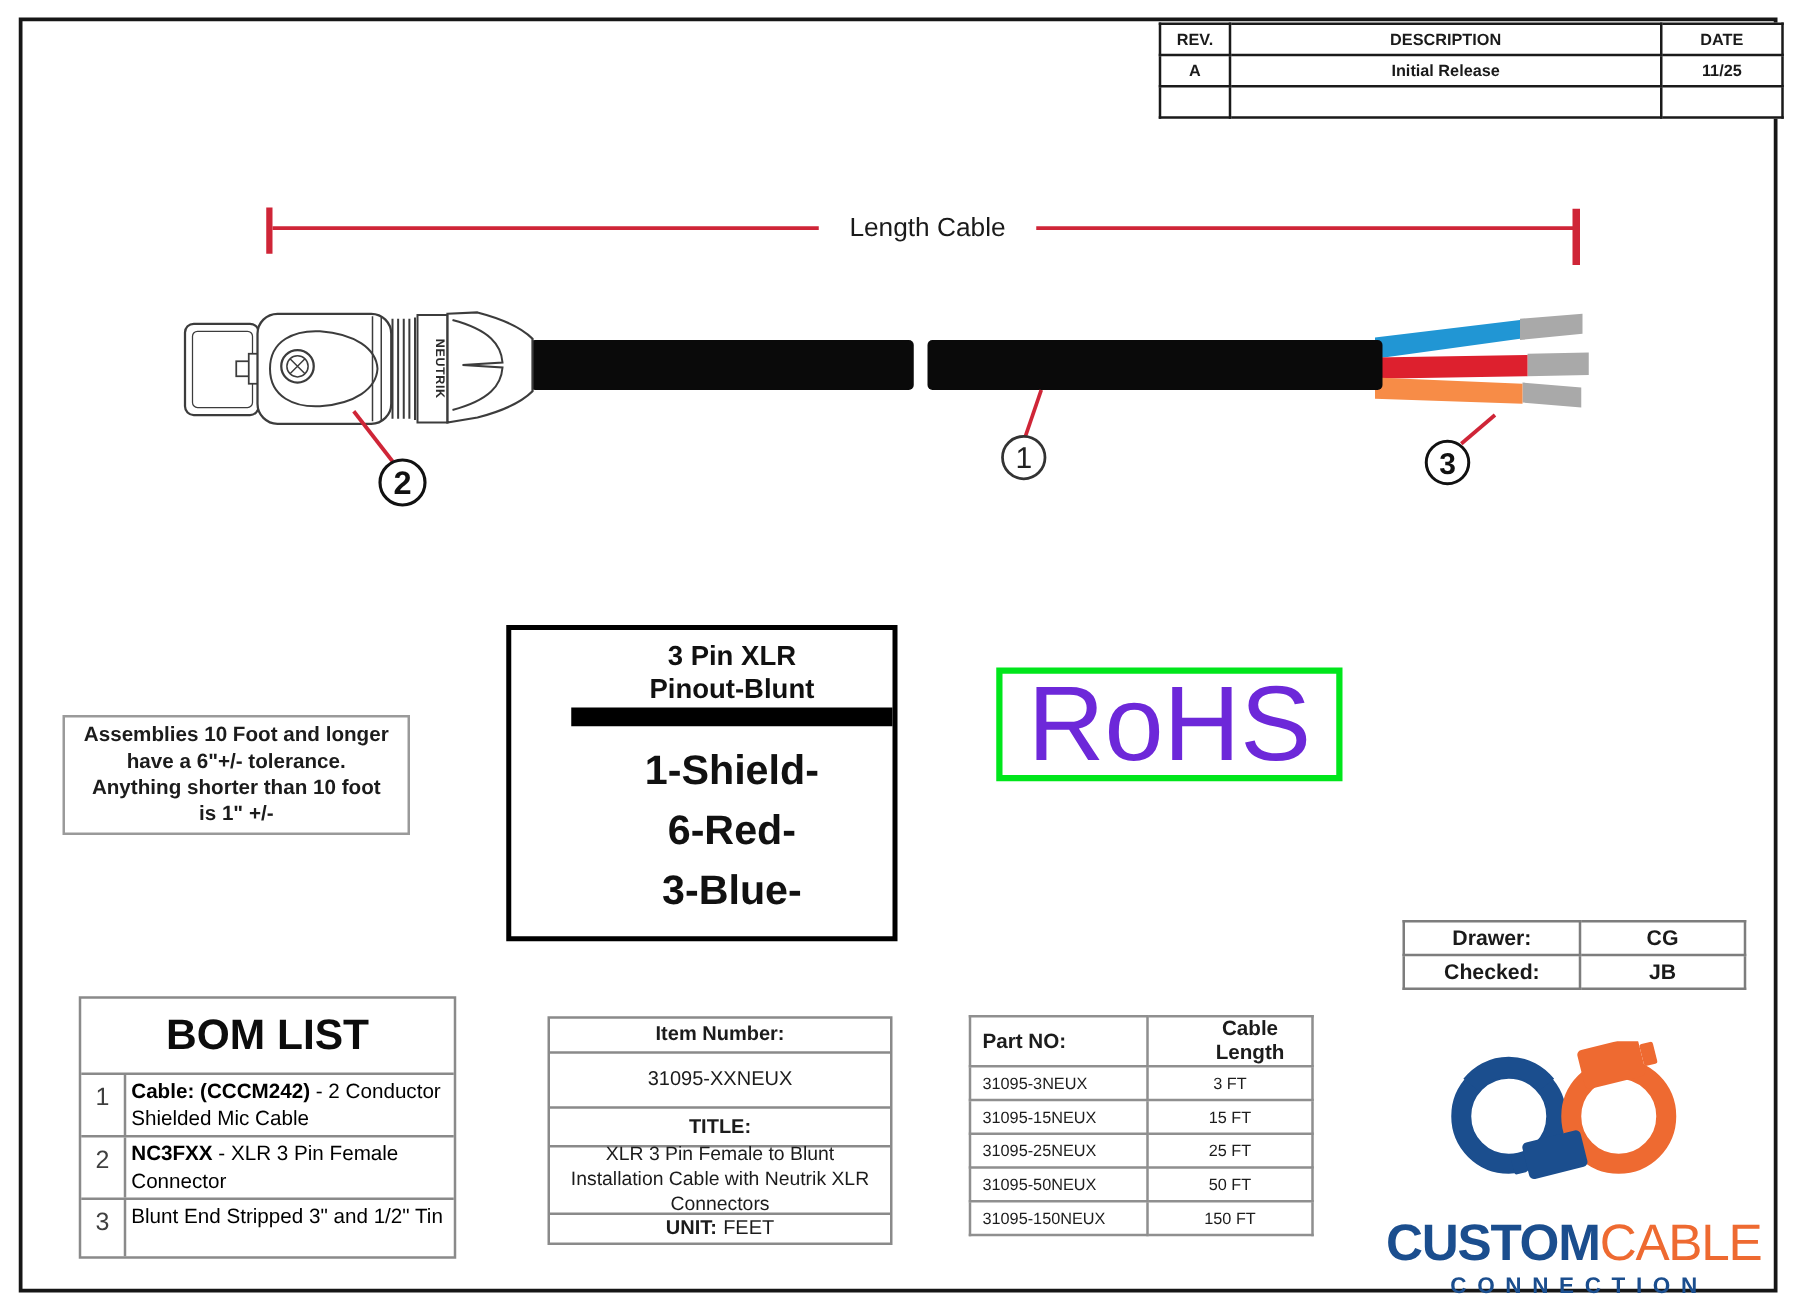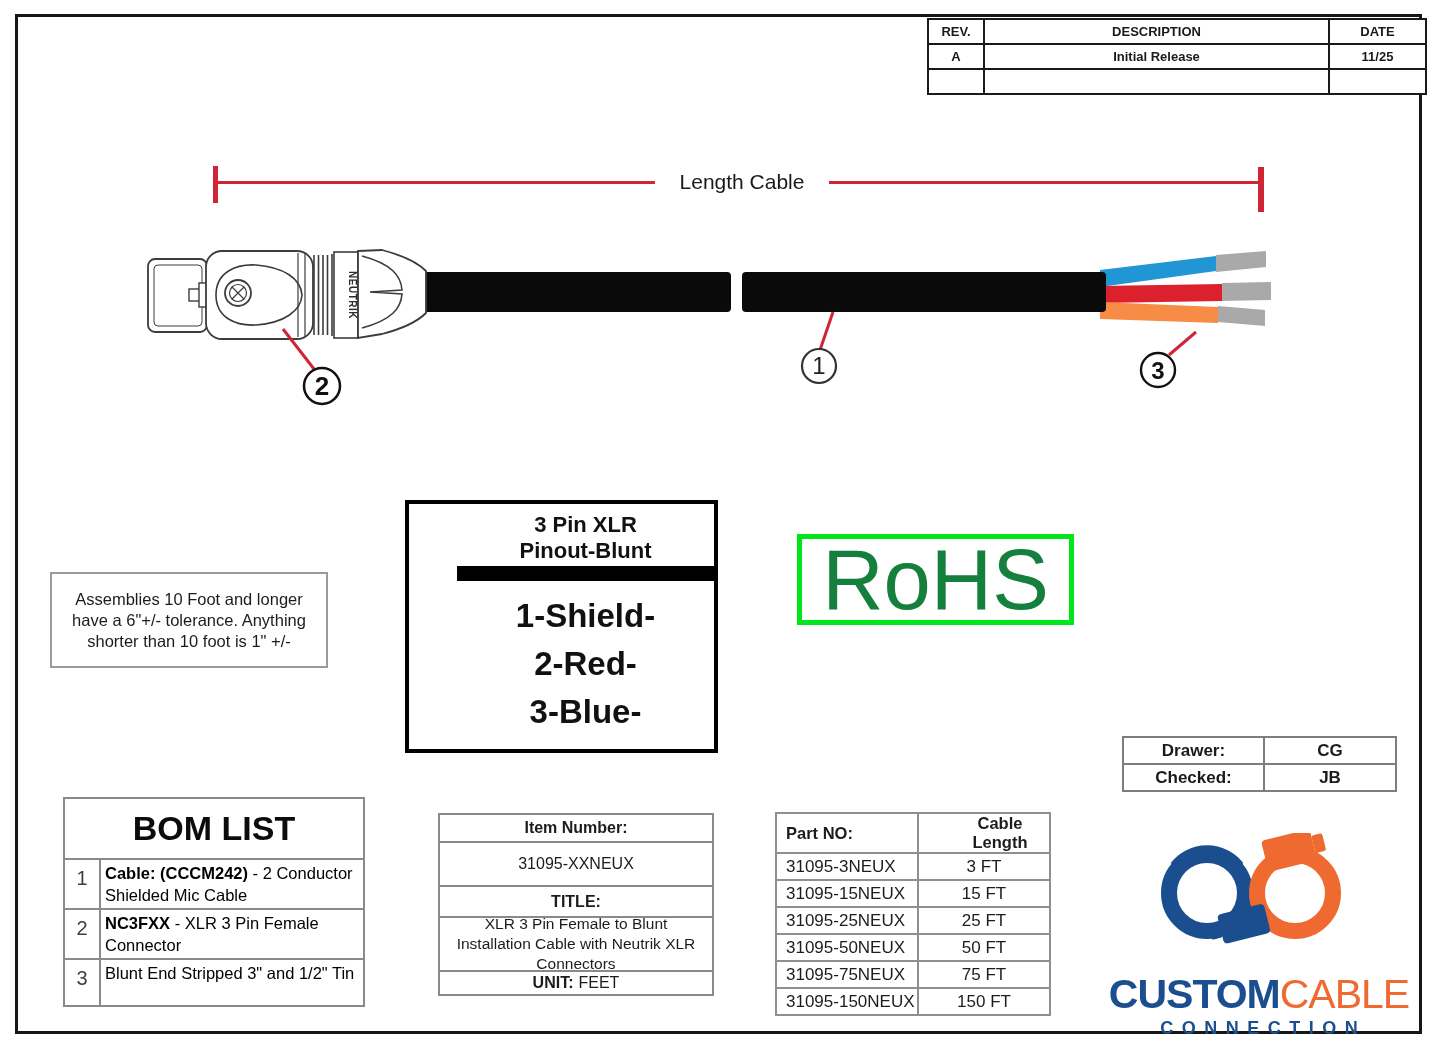--- a/index.html
+++ b/index.html
@@ -11,32 +11,32 @@
   .rev-table { position:absolute; left:927px; top:18px; width:498px; border-collapse:collapse; table-layout:fixed; background:#fff; }
   .rev-table td { border:2px solid #1a1a1a; text-align:center; font-size:13px; font-weight:bold; color:#1a1a1a; height:25px; vertical-align:middle; }
   .rev-table .c0 { width:56px; } .rev-table .c1 { width:345px; } .rev-table .c2 { width:97px; }
 
   
   .drawing { position:absolute; left:0; top:0; width:1445px; height:1051px; }
 
   
   .note-box { position:absolute; left:50px; top:572px; width:278px; height:96px; border:2px solid #9a9a9a;
     display:flex; align-items:center; justify-content:center; text-align:center;
-    font-size:16.5px; line-height:21px; color:#1c1c1c; padding:0 13px; background:#fff; }
+    font-size:16.5px; line-height:21px; color:#1c1c1c; padding:0 13px; background:#fff;font-weight:bold; }
 
   
   .pinout-box { position:absolute; left:405px; top:500px; width:313px; height:253px; border:4px solid #000; background:#fff;padding-left:48px; }
   .pinout-header { height:62px; text-align:center; font-size:22px; font-weight:bold; color:#111; line-height:26px; padding:8px 40px 0; }
   .pinout-bar { height:15px; background:#000; width:100%; }
   .pinout-body { padding-top:11px; text-align:center; list-style:none; }
   .pinout-body li { font-size:33px; font-weight:bold; color:#111; line-height:48px; }
 
   
   .rohs-box { position:absolute; left:797px; top:534px; width:277px; height:91px; border:5px solid #00e61b;
-    color:#15803d; display:flex; align-items:center; justify-content:center;
+    color:#6d28d9; display:flex; align-items:center; justify-content:center;
     font-size:85px; line-height:1; background:#fff; }
 
   
   .appr-table { position:absolute; left:1122px; top:736px; width:273px; border-collapse:collapse; table-layout:fixed; background:#fff; }
   .appr-table td { border:2px solid #7d7d7d; text-align:center; font-size:17px; font-weight:bold; color:#1a1a1a; height:27px; vertical-align:middle; }
   .appr-table .a0 { width:141px; } .appr-table .a1 { width:132px; }
 
   
   .bom-box { position:absolute; left:63px; top:797px; width:302px; border:2px solid #8a8a8a; background:#fff; }
   .bom-title { height:59px; display:flex; align-items:center; justify-content:center; font-size:34px; font-weight:bold; color:#0c0c0c; }
@@ -49,21 +49,21 @@
   .ip-row { display:flex; align-items:center; justify-content:center; text-align:center; font-size:16px; color:#1c1c1c; }
   .ip-row + .ip-row { border-top:2px solid #8a8a8a; }
   .ip-label { font-weight:bold; }
   .ip-r1 { height:26px; } .ip-r2 { height:44px; } .ip-r3 { height:31px; }
   .ip-r4 { height:54px; font-size:15.5px; line-height:20px; padding:0 6px; }
   .ip-r5 { height:24px; }
   .ip-unit-val { margin-left:5px; }
 
   
   .parts-table { position:absolute; left:775px; top:812px; width:274px; border-collapse:collapse; table-layout:fixed; background:#fff; }
-  .parts-table td { border:2px solid #8f8f8f; font-size:17px; color:#1c1c1c; height:27px; vertical-align:middle; }
+  .parts-table td { border:2px solid #8f8f8f; font-size:13px; color:#1c1c1c; height:27px; vertical-align:middle; }
   .parts-table .ph { font-weight:bold; font-size:16.5px; text-align:center; height:25px;padding-left:32px; }
   .parts-table .p0 { width:142px; text-align:left; padding-left:9px; }
   .parts-table .p1 { width:132px; text-align:center; }
 
   
   .logo { position:absolute; left:1085px; top:833px; width:348px; height:205px; }
   .logo-line1 { position:absolute; top:138px; width:100%; text-align:center; font-size:41px; letter-spacing:-1px; white-space:nowrap; }
   .logo-custom { color:#1b4e8e; font-weight:bold; }
   .logo-cable { color:#ee6a31; font-weight:normal; }
   .logo-line2 { position:absolute; top:185px; width:100%; text-align:center; font-size:18px; font-weight:bold; color:#1b4e8e; letter-spacing:8.5px; text-indent:8.5px; }
@@ -152,21 +152,21 @@
     </g>
   </svg>
 
   <div class="note-box">Assemblies 10 Foot and longer have a 6"+/- tolerance. Anything shorter than 10 foot is 1" +/-</div>
 
   <div class="pinout-box">
     <div class="pinout-header">3 Pin XLR Pinout-Blunt</div>
     <div class="pinout-bar"></div>
     <ul class="pinout-body">
       <li>1-Shield-</li>
-      <li>2-Red-</li>
+      <li>6-Red-</li>
       <li>3-Blue-</li>
     </ul>
   </div>
 
   <div class="rohs-box">RoHS</div>
 
   <table class="appr-table">
     <tbody>
         <tr>
       <td class="a0">Drawer:</td>
@@ -220,24 +220,20 @@
       <td class="p0">31095-15NEUX</td>
       <td class="p1">15 FT</td>
     </tr>
     <tr>
       <td class="p0">31095-25NEUX</td>
       <td class="p1">25 FT</td>
     </tr>
     <tr>
       <td class="p0">31095-50NEUX</td>
       <td class="p1">50 FT</td>
-    </tr>
-    <tr>
-      <td class="p0">31095-75NEUX</td>
-      <td class="p1">75 FT</td>
     </tr>
     <tr>
       <td class="p0">31095-150NEUX</td>
       <td class="p1">150 FT</td>
     </tr>
   </tbody>
     </table>
 
   <div class="logo">
     <svg width="348" height="132" viewBox="0 0 348 132">

